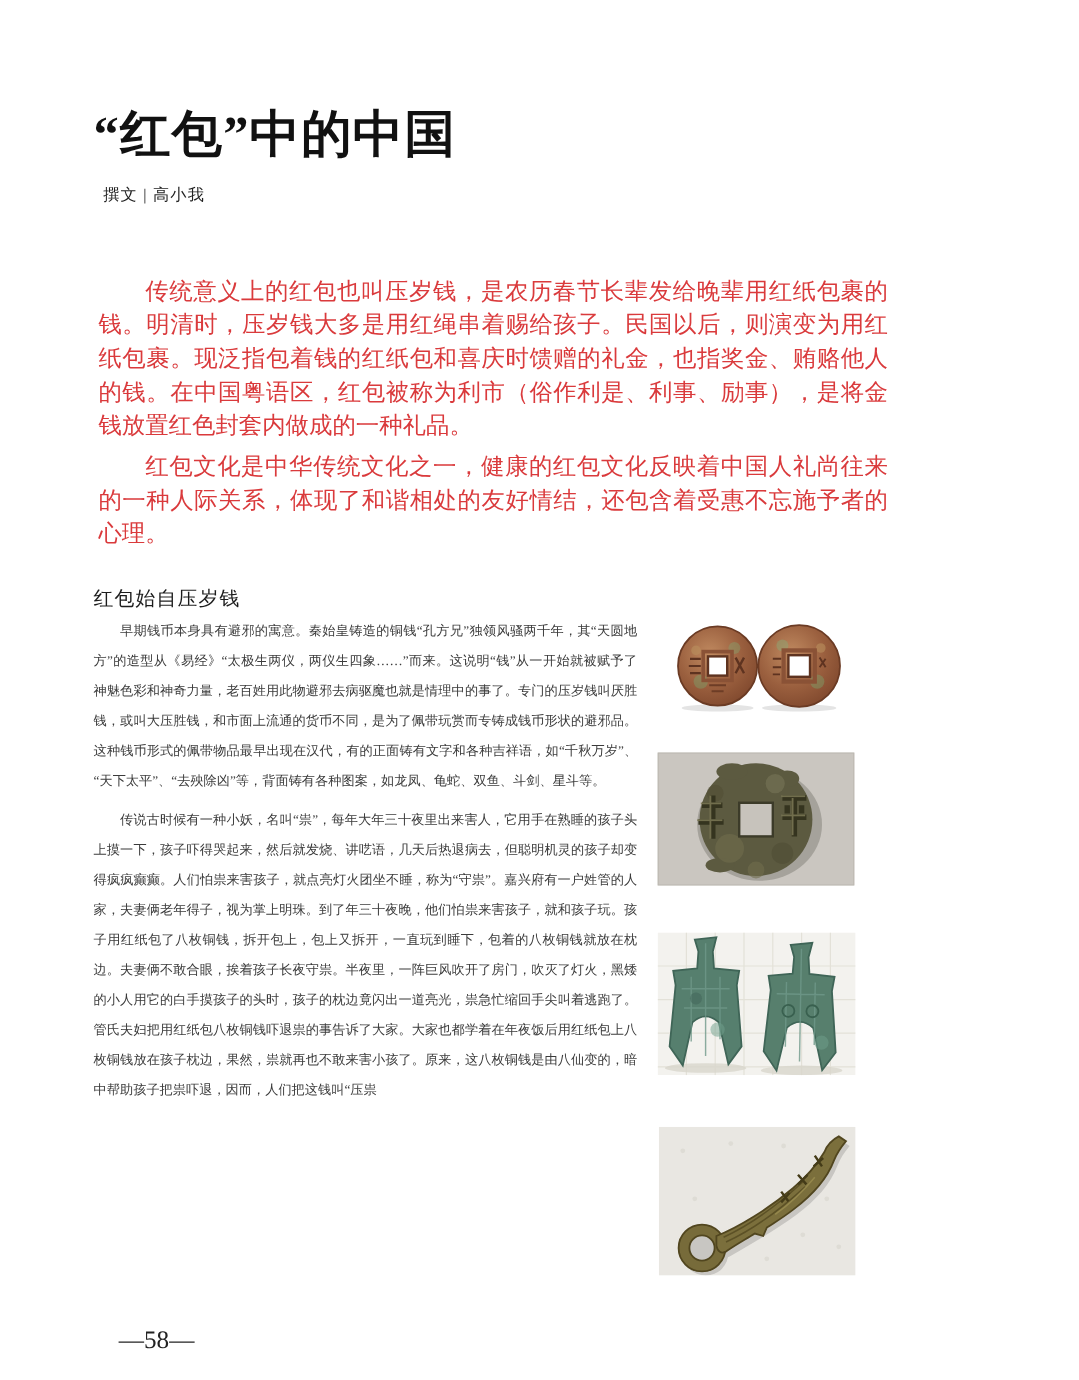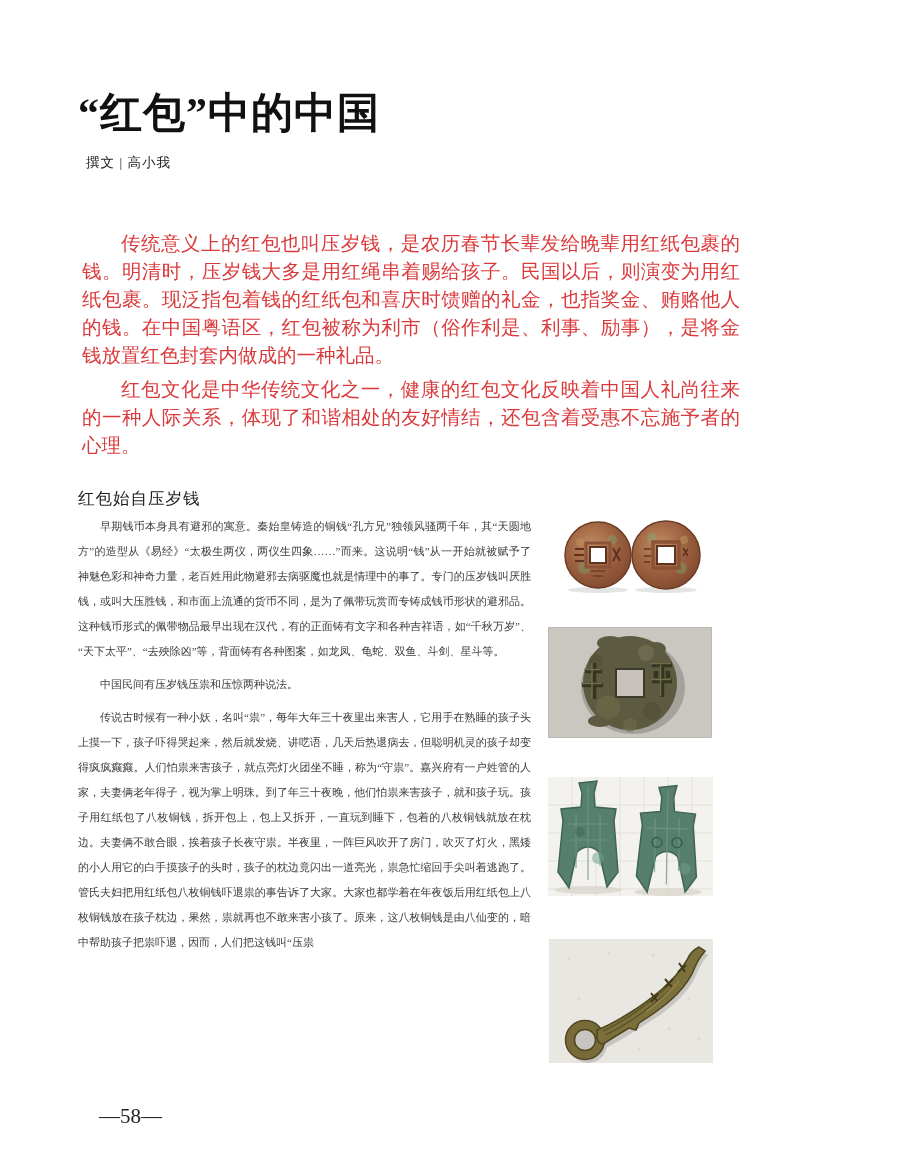--- a/index.html
+++ b/index.html
@@ -52,21 +52,20 @@
 
   <section class="intro">
     <p>传统意义上的红包也叫压岁钱，是农历春节长辈发给晚辈用红纸包裹的钱。明清时，压岁钱大多是用红绳串着赐给孩子。民国以后，则演变为用红纸包裹。现泛指包着钱的红纸包和喜庆时馈赠的礼金，也指奖金、贿赂他人的钱。在中国粤语区，红包被称为利市（俗作利是、利事、励事），是将金钱放置红色封套内做成的一种礼品。</p>
     <p>红包文化是中华传统文化之一，健康的红包文化反映着中国人礼尚往来的一种人际关系，体现了和谐相处的友好情结，还包含着受惠不忘施予者的心理。</p>
   </section>
 
   <h2 class="section-heading">红包始自压岁钱</h2>
 
   <section class="body-col">
     <p>早期钱币本身具有避邪的寓意。秦始皇铸造的铜钱“孔方兄”独领风骚两千年，其“天圆地方”的造型从《易经》“太极生两仪，两仪生四象……”而来。这说明“钱”从一开始就被赋予了神魅色彩和神奇力量，老百姓用此物避邪去病驱魔也就是情理中的事了。专门的压岁钱叫厌胜钱，或叫大压胜钱，和市面上流通的货币不同，是为了佩带玩赏而专铸成钱币形状的避邪品。这种钱币形式的佩带物品最早出现在汉代，有的正面铸有文字和各种吉祥语，如“千秋万岁”、“天下太平”、“去殃除凶”等，背面铸有各种图案，如龙凤、龟蛇、双鱼、斗剑、星斗等。</p>
-    <p>中国民间有压岁钱压祟和压惊两种说法。</p>
     <p>传说古时候有一种小妖，名叫“祟”，每年大年三十夜里出来害人，它用手在熟睡的孩子头上摸一下，孩子吓得哭起来，然后就发烧、讲呓语，几天后热退病去，但聪明机灵的孩子却变得疯疯癫癫。人们怕祟来害孩子，就点亮灯火团坐不睡，称为“守祟”。嘉兴府有一户姓管的人家，夫妻俩老年得子，视为掌上明珠。到了年三十夜晚，他们怕祟来害孩子，就和孩子玩。孩子用红纸包了八枚铜钱，拆开包上，包上又拆开，一直玩到睡下，包着的八枚铜钱就放在枕边。夫妻俩不敢合眼，挨着孩子长夜守祟。半夜里，一阵巨风吹开了房门，吹灭了灯火，黑矮的小人用它的白手摸孩子的头时，孩子的枕边竟闪出一道亮光，祟急忙缩回手尖叫着逃跑了。管氏夫妇把用红纸包八枚铜钱吓退祟的事告诉了大家。大家也都学着在年夜饭后用红纸包上八枚铜钱放在孩子枕边，果然，祟就再也不敢来害小孩了。原来，这八枚铜钱是由八仙变的，暗中帮助孩子把祟吓退，因而，人们把这钱叫“压祟</p>
   </section>
 
   <figure class="figure fig-round-pair" style="margin:0" aria-label="两枚圆形方孔铜钱（五铢钱）照片">
     <svg width="150" height="78" viewBox="0 0 150 78">
       <defs>
         <radialGradient id="copper" cx="40%" cy="35%" r="75%">
           <stop offset="0%" stop-color="#c08a60"></stop>
           <stop offset="55%" stop-color="#9a5f3e"></stop>
           <stop offset="100%" stop-color="#7c452b"></stop>

